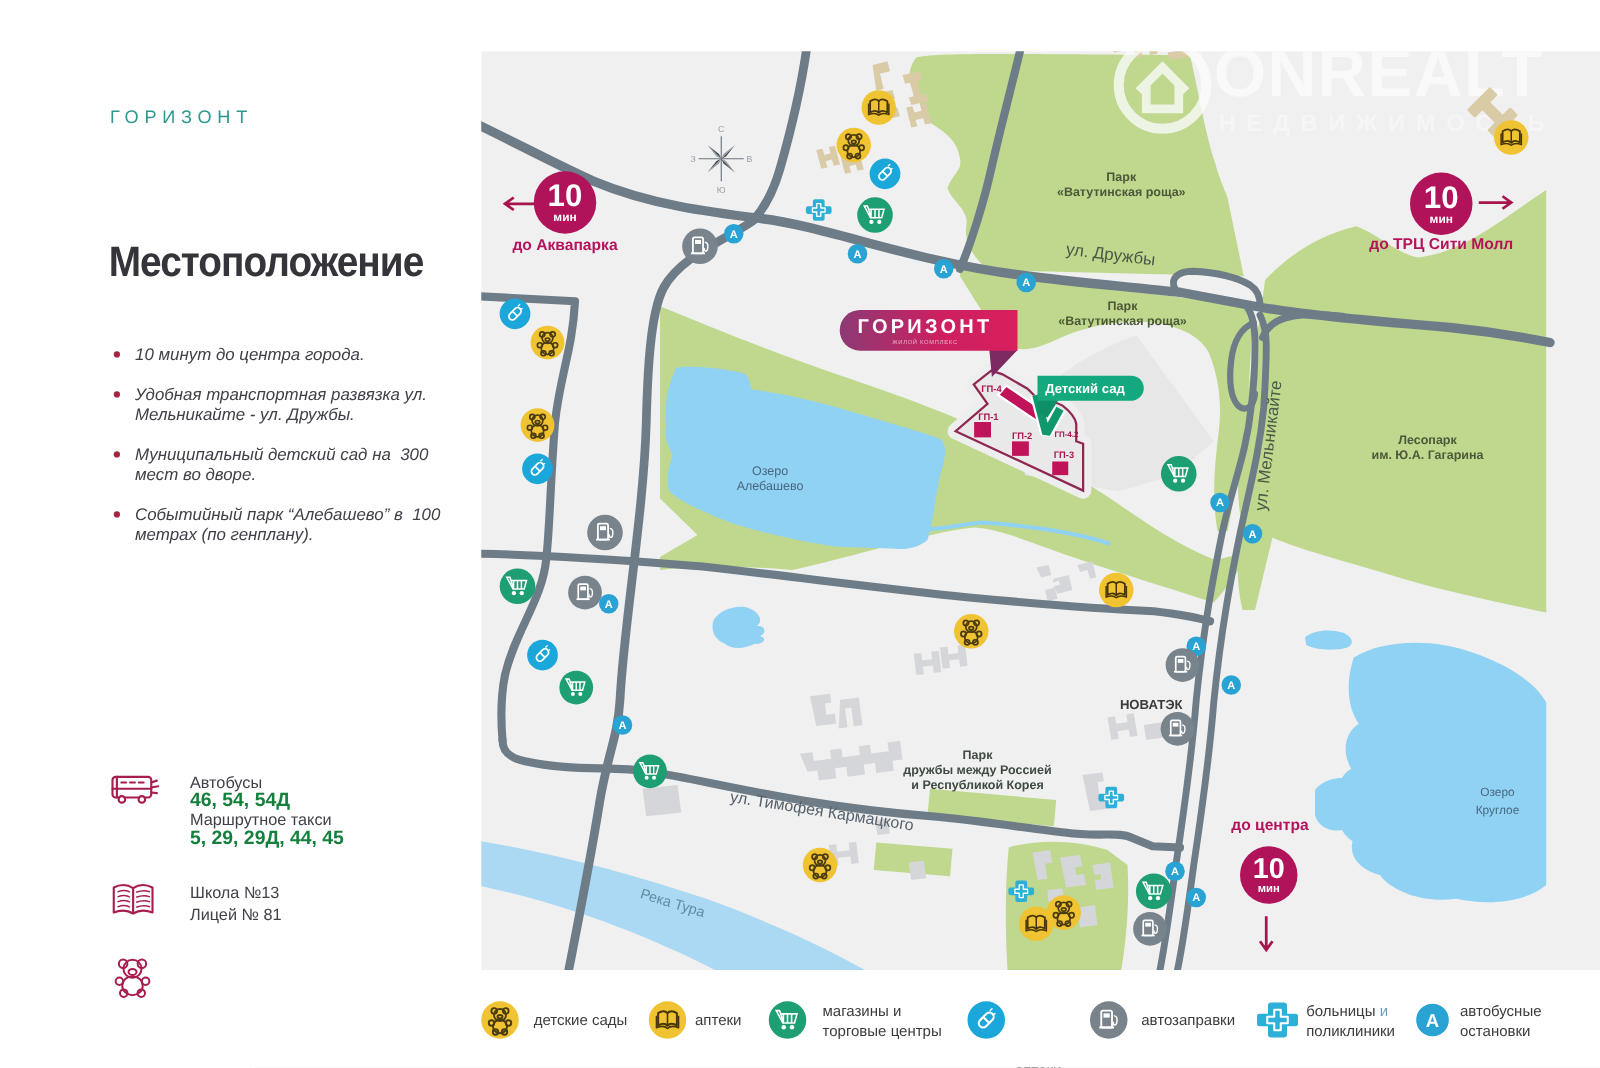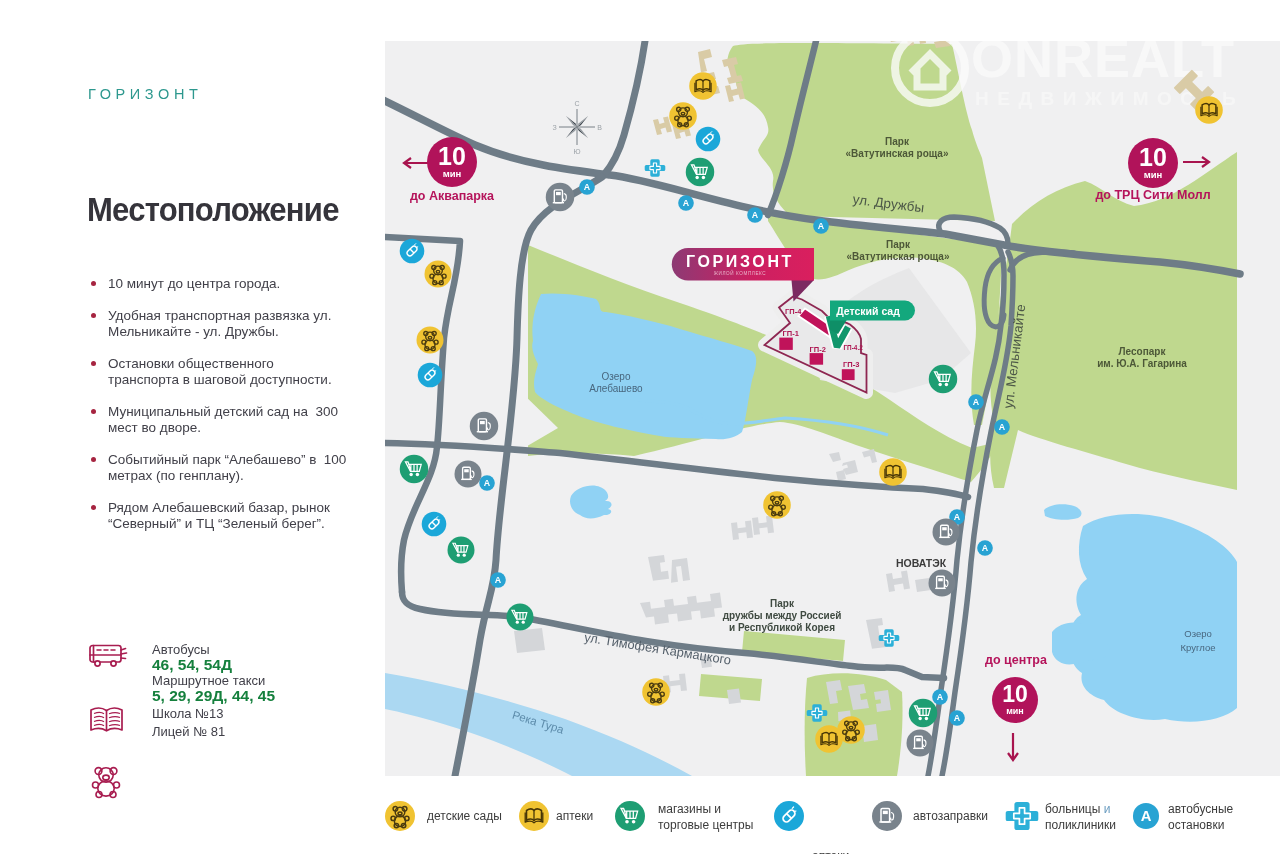--- a/index.html
+++ b/index.html
@@ -4,21 +4,21 @@
 <title>Местоположение</title>
 <style>
   html,body{margin:0;padding:0;}
   body{width:1280px;height:854px;overflow:hidden;background:#ffffff;
        font-family:"Liberation Sans", sans-serif;position:relative;}
   .abs{position:absolute;}
   
   .logo{left:88px;top:86px;color:#2d988e;font-size:14.5px;letter-spacing:4.6px;font-weight:400;}
   h1.title{left:87px;top:190px;margin:0;font-size:32px;font-weight:700;color:#35343b;letter-spacing:-.8px;transform:scale(.97,1.06);transform-origin:0 0;}
   ul.feats{left:88px;top:276px;margin:0;padding:0;list-style:none;width:270px;
-           color:#414049;font-size:13.5px;line-height:16px;}
+           color:#414049;font-size:13.5px;line-height:16px;font-style:italic;}
   ul.feats li{position:relative;padding-left:20px;margin-bottom:16px;}
   ul.feats li:before{content:"";position:absolute;left:3px;top:5px;width:5px;height:5px;
            border-radius:50%;background:#a62440;}
   .tr-row{left:88px;display:flex;}
   .tr-ico{width:44px;flex:0 0 44px;}
   .tr-txt{padding-left:20px;color:#414049;font-size:13px;line-height:15px;}
   .tr-txt b{font-size:15.5px;font-weight:700;color:#15803d;}
   
   .leg-ico{position:absolute;transform:translate(-50%,-50%);}
   .leg-txt{position:absolute;transform:translate(0,-50%);color:#3c3c3c;font-size:12px;line-height:15.5px;white-space:nowrap;}
@@ -26,27 +26,25 @@
 </head>
 <body>
 
 <div class="abs logo">ГОРИЗОНТ</div>
 
 <h1 class="abs title">Местоположение</h1>
 
 <ul class="abs feats">
   <li>10 минут до центра города.</li>
   <li>Удобная транспортная развязка ул.<br>Мельникайте - ул. Дружбы.</li>
-  <li>Остановки общественного<br>транспорта в шаговой доступности.</li>
   <li>Муниципальный детский сад на&nbsp; 300<br>мест во дворе.</li>
   <li>Событийный парк “Алебашево” в&nbsp; 100<br>метрах (по генплану).</li>
-  <li>Рядом Алебашевский базар, рынок<br>“Северный” и ТЦ “Зеленый берег”.</li>
 </ul>
 
-<div class="abs tr-row" style="top:618px;margin-top:24px;">
+<div class="abs tr-row" style="top:618px;">
   <div class="tr-ico">
     
     <svg width="42" height="30" viewBox="0 0 42 30">
       <g fill="none" stroke="#a81d50" stroke-width="1.7" stroke-linecap="round">
         <rect x="2" y="3.5" width="31" height="16.5" rx="2.5"></rect>
         <path d="M33 8 L37.5 6.5 M33 12 L38.5 11 M33 16 L37.5 16.5"></path>
         <path d="M5.5 3.5 V20 M2 13 H33"></path>
         <circle cx="9.5" cy="21.5" r="2.6" fill="#fff"></circle>
         <circle cx="25.5" cy="21.5" r="2.6" fill="#fff"></circle>
         <path d="M9 8 h4 M16 8 h4 M23 8 h4" stroke-width="1.5"></path>

